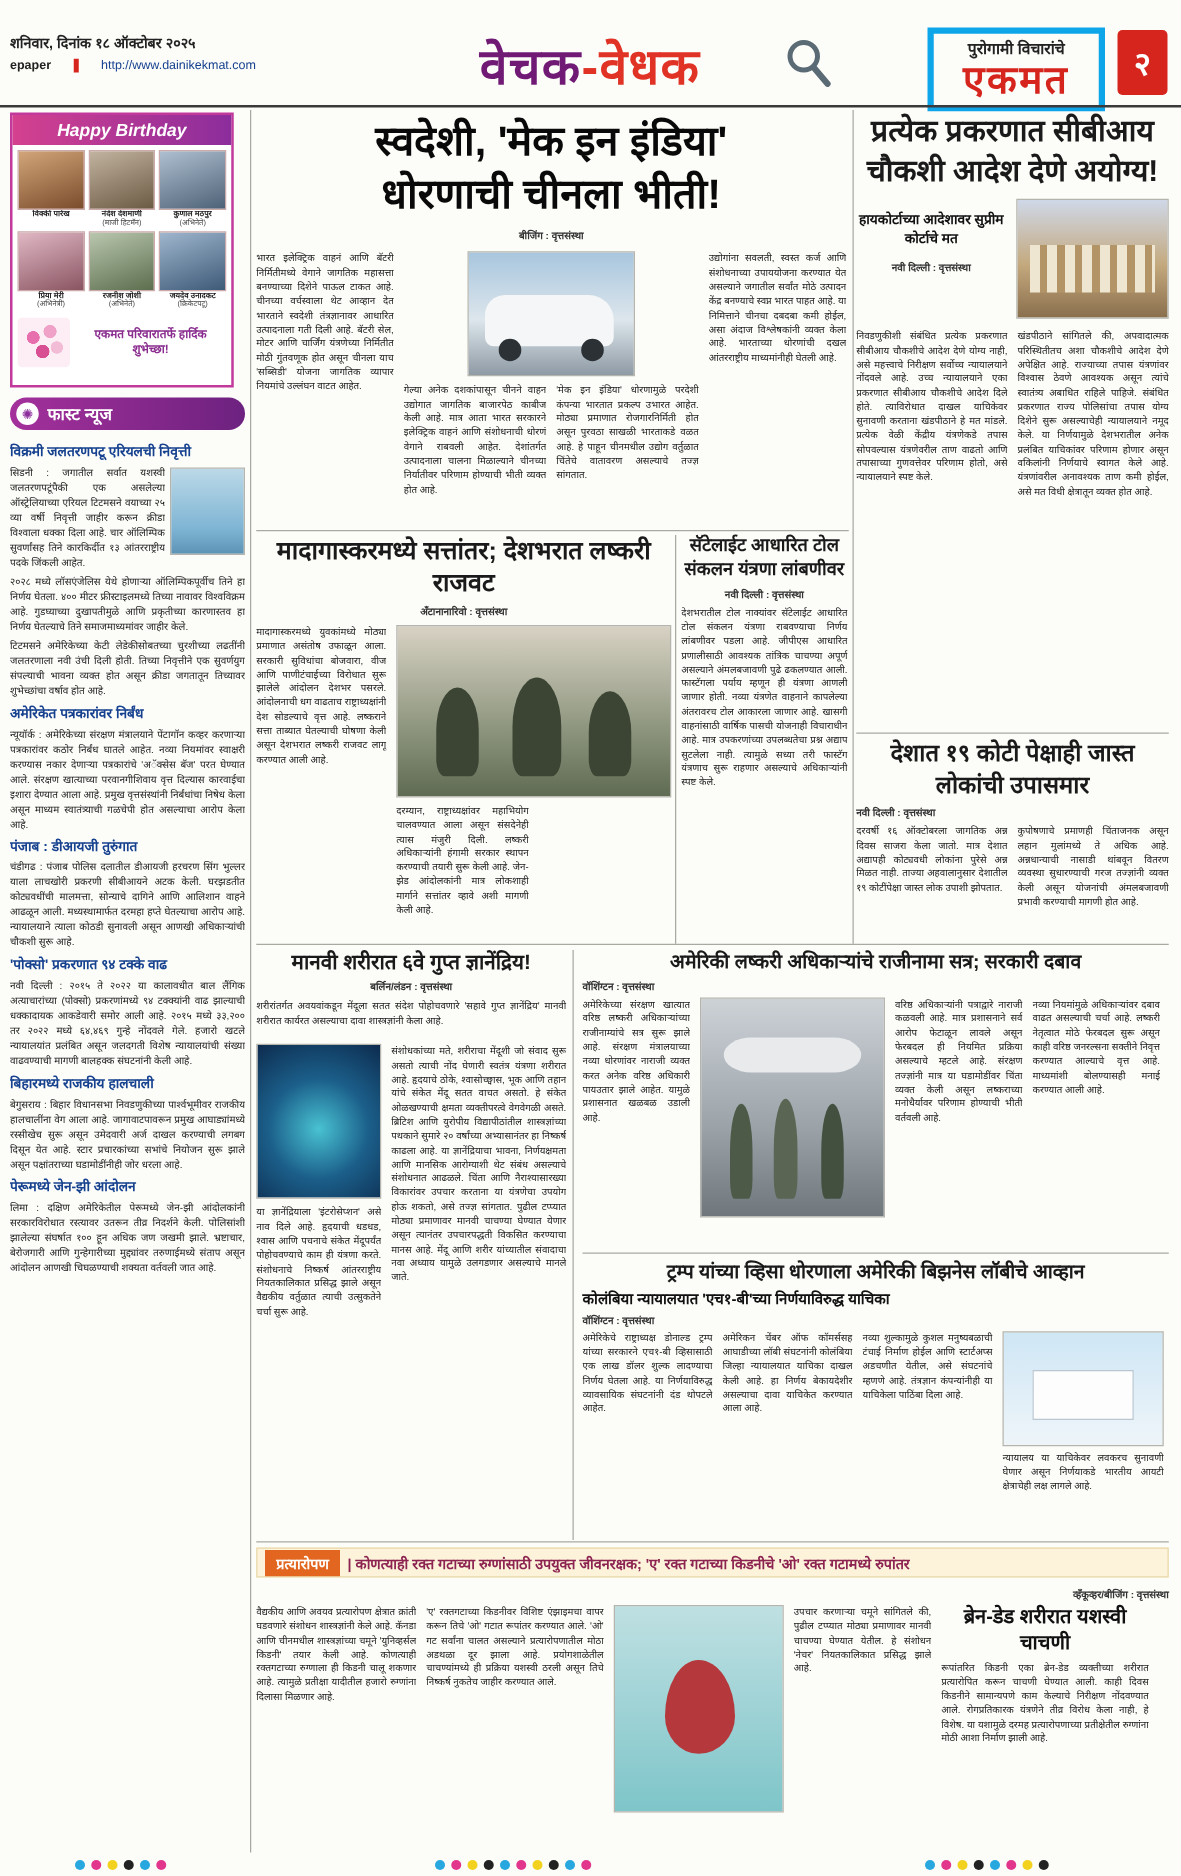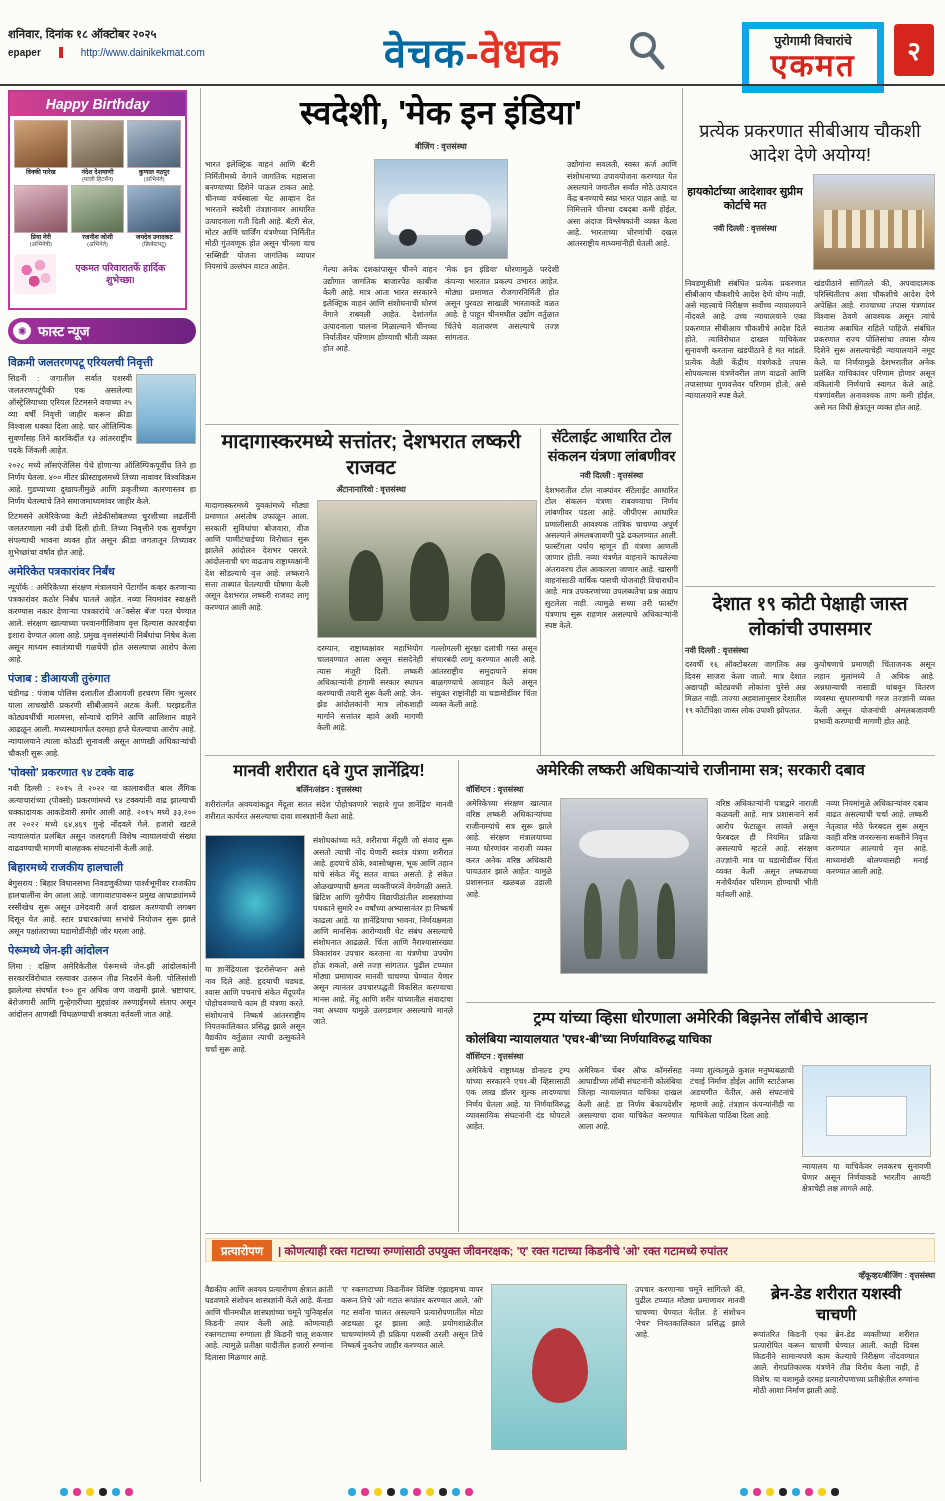--- a/index.html
+++ b/index.html
@@ -13,23 +13,23 @@
   .rule{background:#a9a9a2;position:absolute;}
   .cols{display:flex;gap:8px;}
   .col{overflow:hidden;}
   .photo{position:relative;overflow:hidden;background:#c9c9c9;border:1px solid #b5b5ae;}
 
   
   .dateline{font-size:11.5px;font-weight:bold;color:#222;}
   .epaper-row{font-size:10px;color:#222;display:flex;align-items:center;gap:18px;margin-top:6px;}
   .epaper-sep{display:inline-block;width:4px;height:11px;background:#d6251d;}
   .masthead{font-size:40px;font-weight:bold;letter-spacing:1px;white-space:nowrap;}
-  .masthead .blue{color:#0369a1;}
+  .masthead .blue{color:#701a75;}
   .masthead .red{color:#e03225;}
-  .brandbox{border:7px solid #0ea5e9;padding:3px 10px;text-align:center;}
+  .brandbox{border:5px solid #0ea5e9;padding:3px 10px;text-align:center;}
   .brand-tag{font-size:12.5px;font-weight:bold;color:#222;}
   .brand-name{font-size:31px;font-weight:bold;color:#d6251d;letter-spacing:2px;line-height:1.1;}
   .pageno{width:40px;height:52px;background:#d6251d;color:#fff;font-size:26px;font-weight:bold;
           display:flex;align-items:center;justify-content:center;border-radius:4px;}
 
   
   .bday{border:2px solid #c2399c;background:#fff;}
   .bday-head{height:24px;background:linear-gradient(90deg,#d4418f,#8c2d9c);color:#fff;
              font-size:14px;font-weight:bold;font-style:italic;display:flex;align-items:center;justify-content:center;}
   .bday-grid{display:grid;grid-template-columns:repeat(3,1fr);gap:3px;padding:4px;}
@@ -57,21 +57,21 @@
   .fn-icon{position:absolute;left:5px;top:4px;width:18px;height:18px;border-radius:50%;background:#fff;
            color:#8c2d9c;font-size:11px;display:flex;align-items:center;justify-content:center;}
   .fn-body{overflow:hidden;}
   .fn-head{font-size:11px;font-weight:bold;color:#16418f;line-height:1.25;margin:6px 0 3px;}
   .fn-body .bt{font-size:8px;line-height:1.5;margin-bottom:3px;}
   .fn-photo{float:right;width:60px;height:70px;margin:1px 0 2px 4px;}
   .ph-swimmer{background:linear-gradient(180deg,#bcd9e8 0%,#7fb5d4 70%,#5d93b5 100%);}
 
   
   .main-head{font-size:33px;font-weight:bold;line-height:1.28;color:#090909;}
-  .h-cbi{font-size:18px;font-weight:normal;line-height:1.32;margin-top:30px;}
+  .h-cbi{font-size:24px;font-weight:bold;line-height:1.32;}
   .h-mid{font-size:20px;font-weight:bold;line-height:1.3;}
   .h-toll{font-size:14.5px;font-weight:bold;line-height:1.3;}
   .h-sec{font-size:15.5px;font-weight:bold;line-height:1.3;}
   .h-kid{font-size:23px;font-weight:bold;line-height:1.3;}
   .subhead{font-size:11px;font-weight:bold;line-height:1.3;color:#111;}
 
   
   .ph-car{background:linear-gradient(180deg,#a8c6de 0%,#dde6ec 55%,#8e9aa4 100%);}
   .car-blob{position:absolute;left:10%;top:34%;width:78%;height:42%;background:#f4f6f7;border-radius:16px 20px 7px 7px;}
   .car-wheel{position:absolute;bottom:12%;width:14%;height:18%;background:#2c3136;border-radius:50%;}
@@ -206,20 +206,21 @@
   <div class="rule" style="left:540px;top:428px;width:1px;height:327px;"></div>
   <div class="rule" style="left:458px;top:760px;width:1px;height:472px;"></div>
   <div class="rule" style="left:205px;top:424px;width:474px;height:1px;"></div>
   <div class="rule" style="left:685px;top:586px;width:250px;height:1px;"></div>
   <div class="rule" style="left:205px;top:755px;width:730px;height:1px;"></div>
   <div class="rule" style="left:466px;top:1002px;width:469px;height:1px;"></div>
   <div class="rule" style="left:205px;top:1233px;width:730px;height:1px;"></div>
 
   <div class="abs" style="left:205px;top:92px;width:472px;">
     <div class="main-head center">स्वदेशी, 'मेक इन इंडिया'</div>
+    <div class="main-head center">धोरणाची चीनला भीती!</div>
     <div class="byline center" style="margin-top:6px;">बीजिंग : वृत्तसंस्था</div>
     <div class="cols" style="margin-top:8px;height:208px;">
       <div class="col bt" style="width:110px;height:208px;">भारत इलेक्ट्रिक वाहनं आणि बॅटरी निर्मितीमध्ये वेगाने जागतिक महासत्ता बनण्याच्या दिशेने पाऊल टाकत आहे. चीनच्या वर्चस्वाला थेट आव्हान देत भारताने स्वदेशी तंत्रज्ञानावर आधारित उत्पादनाला गती दिली आहे. बॅटरी सेल, मोटर आणि चार्जिंग यंत्रणेच्या निर्मितीत मोठी गुंतवणूक होत असून चीनला याच 'सब्सिडी' योजना जागतिक व्यापार नियमांचे उल्लंघन वाटत आहेत.</div>
       <div style="width:236px;">
         <div class="photo ph-car" style="width:134px;height:100px;margin:0 auto 5px;">
           <div class="car-blob"></div>
           <div class="car-wheel" style="left:18%;"></div>
           <div class="car-wheel" style="right:18%;"></div>
         </div>
         <div class="cols" style="gap:8px;">
@@ -254,21 +255,20 @@
     <div class="cols" style="margin-top:6px;height:250px;">
       <div class="col bt" style="width:104px;height:250px;">मादागास्करमध्ये युवकांमध्ये मोठ्या प्रमाणात असंतोष उफाळून आला. सरकारी सुविधांचा बोजवारा, वीज आणि पाणीटंचाईच्या विरोधात सुरू झालेले आंदोलन देशभर पसरले. आंदोलनाची धग वाढताच राष्ट्राध्यक्षांनी देश सोडल्याचे वृत्त आहे. लष्कराने सत्ता ताब्यात घेतल्याची घोषणा केली असून देशभरात लष्करी राजवट लागू करण्यात आली आहे.</div>
       <div style="width:220px;">
         <div class="photo ph-soldiers" style="width:220px;height:138px;margin-bottom:5px;">
           <div class="sol-blob" style="left:14%;top:36%;width:16%;height:52%;"></div>
           <div class="sol-blob" style="left:42%;top:30%;width:18%;height:58%;"></div>
           <div class="sol-blob" style="left:70%;top:38%;width:16%;height:50%;"></div>
         </div>
         <div class="cols" style="gap:8px;">
           <div class="col bt" style="width:106px;height:106px;">दरम्यान, राष्ट्राध्यक्षांवर महाभियोग चालवण्यात आला असून संसदेनेही त्यास मंजुरी दिली. लष्करी अधिकाऱ्यांनी हंगामी सरकार स्थापन करण्याची तयारी सुरू केली आहे. जेन-झेड आंदोलकांनी मात्र लोकशाही मार्गाने सत्तांतर व्हावे अशी मागणी केली आहे.</div>
-          <div class="col bt" style="width:106px;height:106px;">गल्लोगल्ली सुरक्षा दलांची गस्त असून संचारबंदी लागू करण्यात आली आहे. आंतरराष्ट्रीय समुदायाने संयम बाळगण्याचे आवाहन केले असून संयुक्त राष्ट्रांनीही या घडामोडींवर चिंता व्यक्त केली आहे.</div>
         </div>
       </div>
     </div>
   </div>
 
   <div class="abs" style="left:545px;top:428px;width:133px;">
     <div class="h-toll center">सॅटेलाईट आधारित टोल संकलन यंत्रणा लांबणीवर</div>
     <div class="byline center" style="margin-top:3px;">नवी दिल्ली : वृत्तसंस्था</div>
     <div class="col bt" style="margin-top:5px;width:133px;height:238px;">देशभरातील टोल नाक्यांवर सॅटेलाईट आधारित टोल संकलन यंत्रणा राबवण्याचा निर्णय लांबणीवर पडला आहे. जीपीएस आधारित प्रणालीसाठी आवश्यक तांत्रिक चाचण्या अपूर्ण असल्याने अंमलबजावणी पुढे ढकलण्यात आली. फास्टॅगला पर्याय म्हणून ही यंत्रणा आणली जाणार होती. नव्या यंत्रणेत वाहनाने कापलेल्या अंतरावरच टोल आकारला जाणार आहे. खासगी वाहनांसाठी वार्षिक पासची योजनाही विचाराधीन आहे. मात्र उपकरणांच्या उपलब्धतेचा प्रश्न अद्याप सुटलेला नाही. त्यामुळे सध्या तरी फास्टॅग यंत्रणाच सुरू राहणार असल्याचे अधिकाऱ्यांनी स्पष्ट केले.</div>
   </div>

